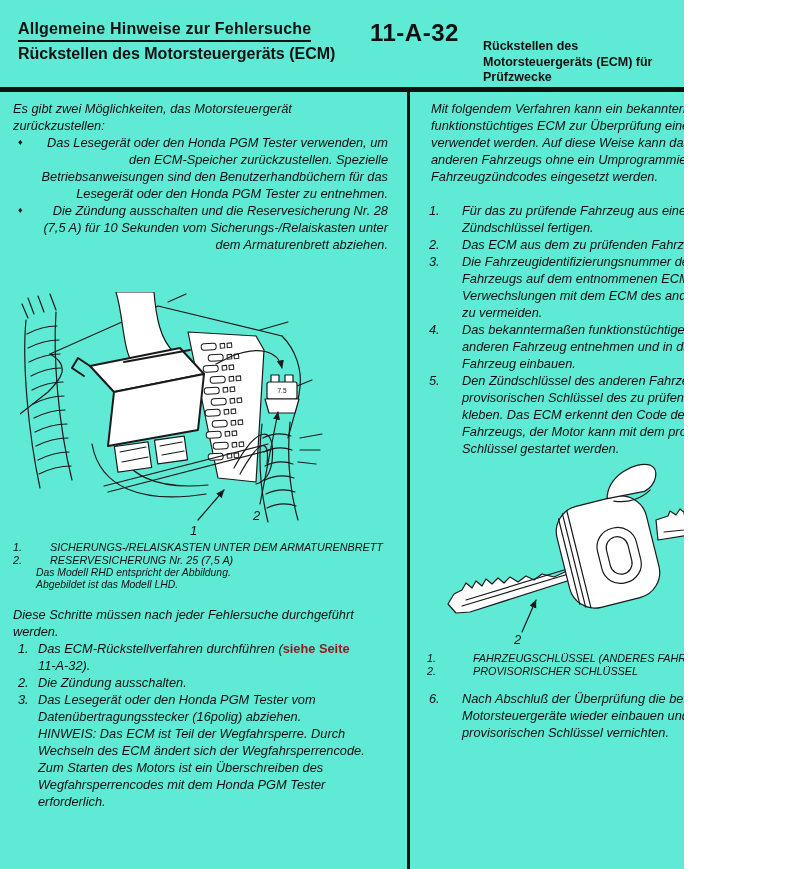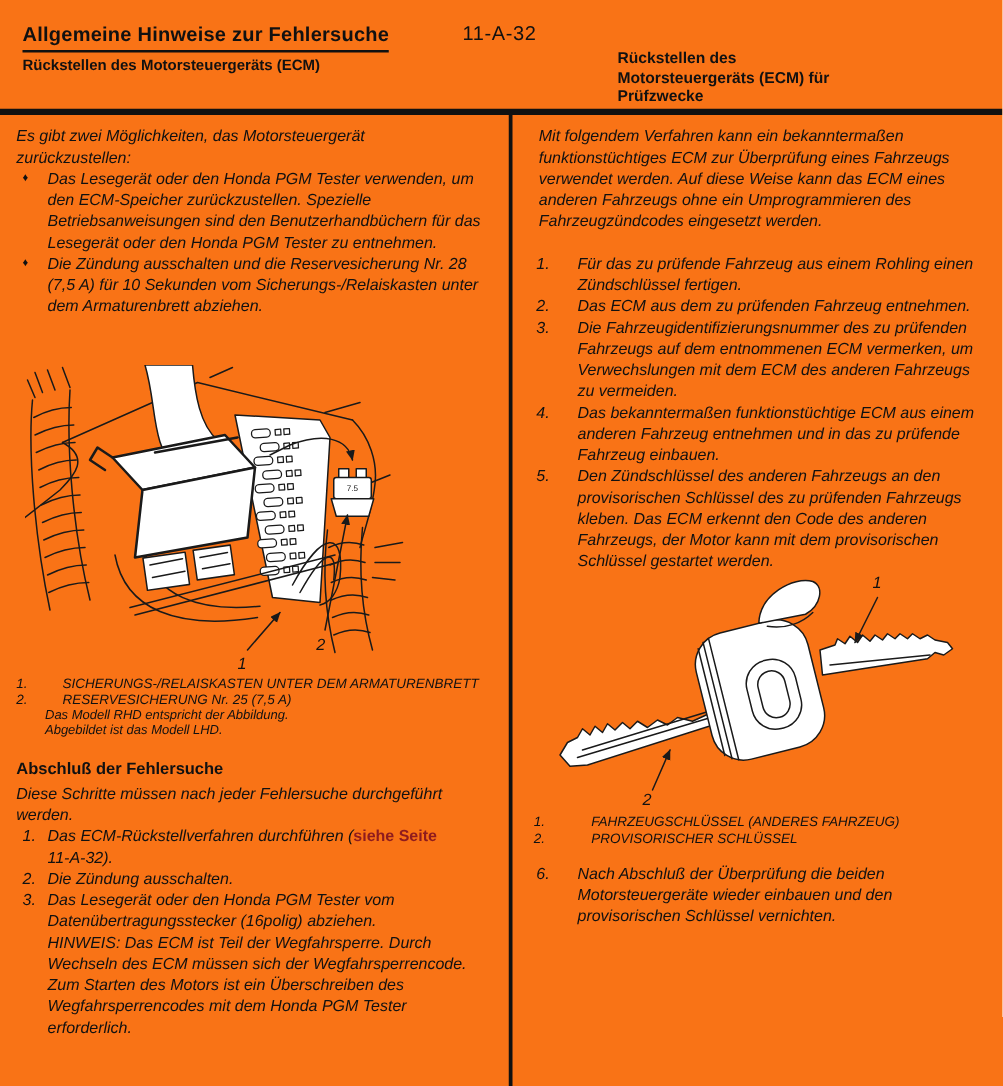--- a/index.html
+++ b/index.html
@@ -1,40 +1,40 @@
 <!DOCTYPE html>
 <html><head>
 <meta charset="utf-8">
 <style>
   html,body{margin:0;padding:0;background:#ffffff;}
-  .page{position:relative;width:802px;height:869px;background:#f97316;
+  .page{position:relative;width:684px;height:869px;background:#5eead4;
         font-family:"Liberation Sans", sans-serif;color:#111;overflow:hidden;}
 
   
   .hdr-title{position:absolute;left:18px;top:20px;font-size:16px;font-weight:bold;
              border-bottom:2.5px solid #111;padding-bottom:2px;letter-spacing:.2px;}
-  .hdr-sub{position:absolute;left:18px;top:45px;font-size:12px;font-weight:bold;text-align:right;}
-  .page-num{position:absolute;left:370px;top:19px;font-size:16px;font-weight:normal;letter-spacing:.5px;}
-  .hdr-right{position:absolute;left:494px;top:39px;font-size:12.5px;font-weight:bold;
+  .hdr-sub{position:absolute;left:18px;top:45px;font-size:16px;font-weight:bold;text-align:right;}
+  .page-num{position:absolute;left:370px;top:19px;font-size:24px;font-weight:bold;letter-spacing:.5px;}
+  .hdr-right{position:absolute;left:483px;top:39px;font-size:12.5px;font-weight:bold;
              line-height:15.5px;white-space:pre-line;}
   .topbar{position:absolute;left:0;top:87px;width:802px;height:5px;background:#111;}
   .divider{position:absolute;left:407px;top:92px;width:3px;height:777px;background:#111;}
 
   
   .col{position:absolute;top:0;height:869px;font-size:12.8px;font-style:italic;line-height:17px;}
   .col-left{left:6px;width:384px;}
   .col-right{left:427px;width:372px;}
   .blk{position:absolute;}
 
   
   .lintro{top:100px;left:7px;width:372px;}
   .lbullets{top:134px;left:12px;width:372px;}
   .brow{display:flex;}
   .bmark{width:20px;flex:none;font-style:normal;font-size:9px;line-height:17px;}
-  .btxt{width:350px;}
+  .btxt{width:350px;text-align:right;}
   .fig{position:absolute;}
   .fig-fusebox{left:20px;top:292px;}
   .fig-keys{left:430px;top:452px;}
   .lcaps{top:541px;left:7px;width:376px;font-size:10.8px;line-height:12.8px;}
   .caprow{display:flex;}
   .capnum{width:23px;flex:none;}
   .captxt{flex:1;margin-left:14px;}
   .capnotes{margin-left:23px;font-size:10.4px;line-height:12.6px;}
   .lsection{top:606px;left:0;width:384px;}
   .sheading{font-style:normal;font-weight:bold;font-size:13.2px;margin-left:7px;margin-bottom:3px;}
@@ -101,34 +101,33 @@
         <span class="capnum">2.</span>
         <span class="captxt">RESERVESICHERUNG Nr. 25 (7,5 A)</span>
       </div>
       <div class="capnotes">
         <div>Das Modell RHD entspricht der Abbildung.</div>
         <div>Abgebildet ist das Modell LHD.</div>
       </div>
     </div>
 
     <div class="blk lsection">
-      <div class="sheading">Abschluß der Fehlersuche</div>
       <div class="sintro">Diese Schritte müssen nach jeder Fehlersuche durchgeführt werden.</div>
       <div class="steps">
         <div class="step">
           <span class="snum">1.</span>
           <span class="stxt"><span>Das ECM-Rückstellverfahren durchführen (</span><span class="ref">siehe Seite</span><br><span>11-A-32).</span></span>
         </div>
         <div class="step">
           <span class="snum">2.</span>
           <span class="stxt">Die Zündung ausschalten.</span>
         </div>
         <div class="step">
           <span class="snum">3.</span>
-          <span class="stxt"><span>Das Lesegerät oder den Honda PGM Tester vom Datenübertragungsstecker (16polig) abziehen.</span><br><span>HINWEIS: Das ECM ist Teil der Wegfahrsperre. Durch Wechseln des ECM müssen sich der Wegfahrsperrencode. Zum Starten des Motors ist ein Überschreiben des Wegfahrsperrencodes mit dem Honda PGM Tester erforderlich.</span></span>
+          <span class="stxt"><span>Das Lesegerät oder den Honda PGM Tester vom Datenübertragungsstecker (16polig) abziehen.</span><br><span>HINWEIS: Das ECM ist Teil der Wegfahrsperre. Durch Wechseln des ECM ändert sich der Wegfahrsperrencode. Zum Starten des Motors ist ein Überschreiben des Wegfahrsperrencodes mit dem Honda PGM Tester erforderlich.</span></span>
         </div>
       </div>
     </div>
   </div>
 
   <svg class="fig fig-fusebox" width="375" height="248" viewBox="0 0 375 248" aria-label="fuse relay box illustration">
     <defs>
       <marker id="arrL" markerWidth="9" markerHeight="8" refX="6.5" refY="3" orient="auto">
         <path d="M0,0 L7,3 L0,6 Z" fill="#1a1a1a"></path>
       </marker>

